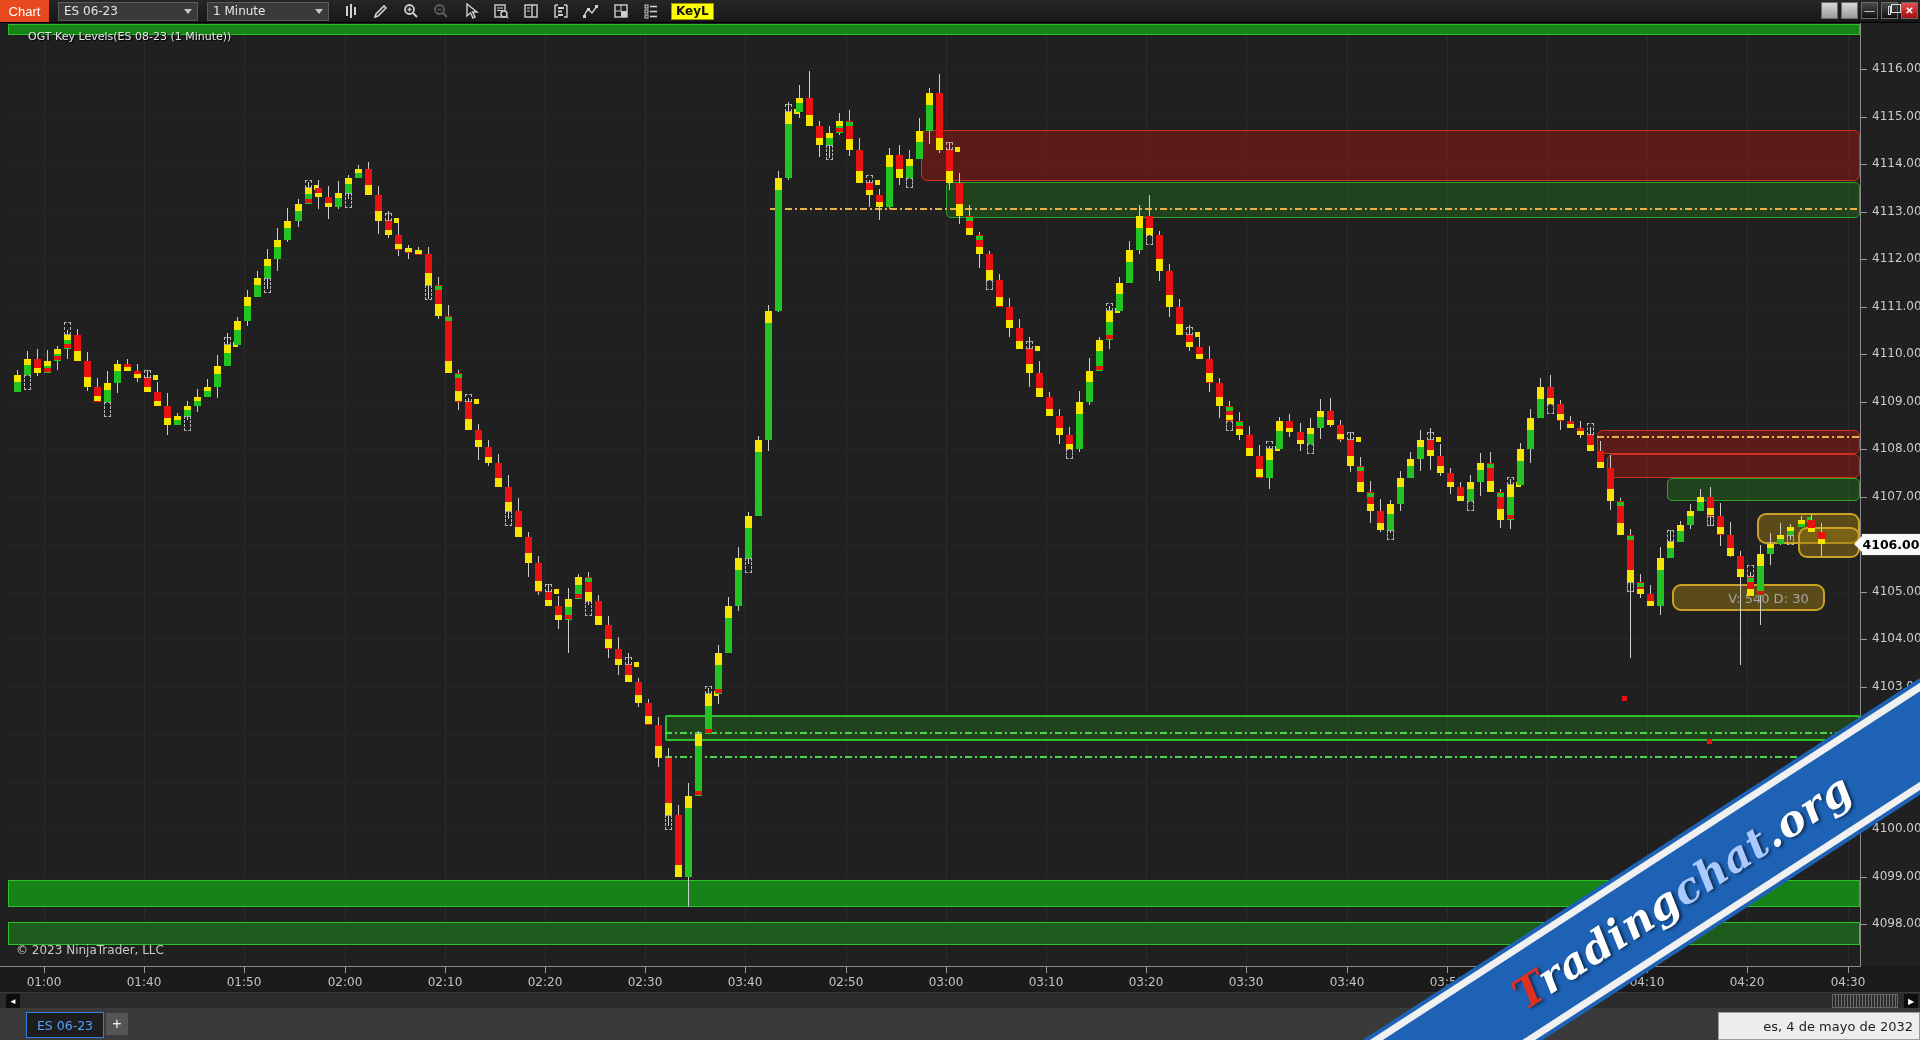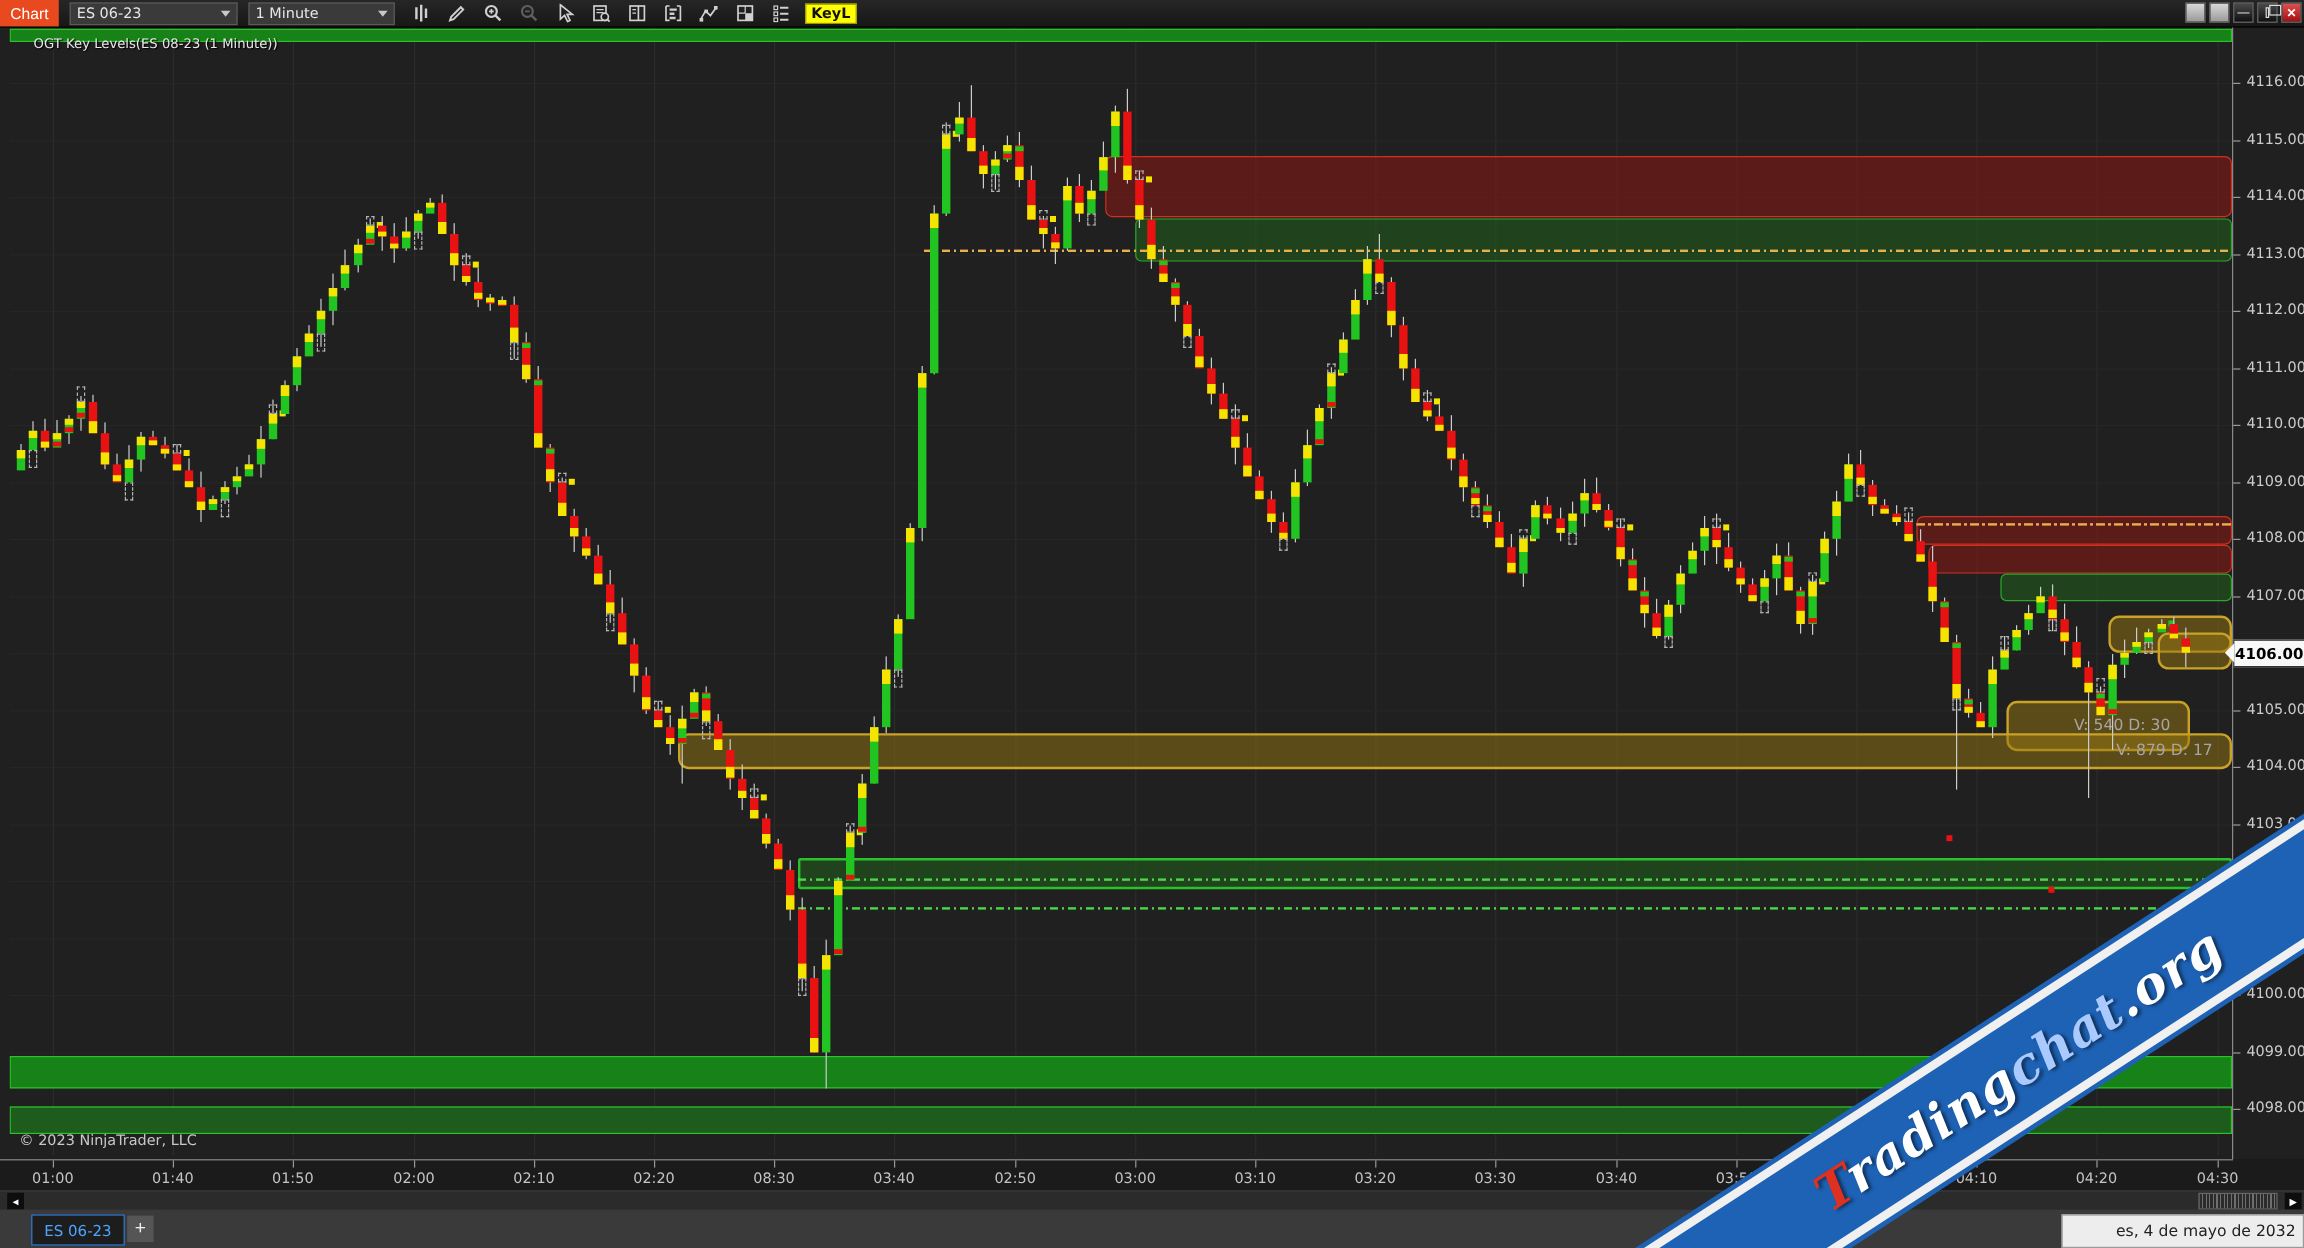--- a/index.html
+++ b/index.html
@@ -244,25 +244,22 @@
         <div class="gridh" style="top: 95px;"></div>
         <div class="gridh" style="top: 47px;"></div>
         <div class="zone" style="left: 0px; width: 1852px; top: 1.875px; height: 10.925px; background: rgb(23, 130, 23); border: 1px solid rgb(43, 193, 43); border-radius: 0px;"></div>
         <div class="zone" style="left: 912.75px; width: 939.25px; top: 107.8px; height: 50.825px; background: rgba(140, 24, 18, 0.55); border: 1.5px solid rgb(208, 48, 32); border-radius: 6px;"></div>
         <div class="zone" style="left: 937.8px; width: 914.2px; top: 160.05px; height: 35.625px; background: rgba(32, 95, 28, 0.55); border: 1.5px solid rgb(42, 168, 42); border-radius: 5px;"></div>
         <div class="zone" style="left: 1589.1px; width: 262.9px; top: 408px; height: 23.75px; background: rgba(140, 24, 18, 0.55); border: 1.5px solid rgb(208, 48, 32); border-radius: 6px;"></div>
         <div class="zone" style="left: 1599.12px; width: 252.88px; top: 431.75px; height: 23.75px; background: rgba(140, 24, 18, 0.55); border: 1.5px solid rgb(208, 48, 32); border-radius: 6px;"></div>
         <div class="zone" style="left: 1659.24px; width: 192.76px; top: 455.5px; height: 23.75px; background: rgba(32, 95, 28, 0.55); border: 1.5px solid rgb(42, 168, 42); border-radius: 5px;"></div>
         <div class="zone" style="left: 1749.42px; width: 102.58px; top: 491.125px; height: 30.875px; background: rgba(150, 118, 16, 0.5); border: 2px solid rgb(201, 162, 39); border-radius: 9px;"></div>
         <div class="zone" style="left: 1789.5px; width: 62.5px; top: 505.375px; height: 30.875px; background: rgba(150, 118, 16, 0.5); border: 2px solid rgb(201, 162, 39); border-radius: 9px;"></div>
-        <div class="zone" style="left: 1664px; width: 152.68px; top: 562.375px; height: 42px; background: rgba(150, 118, 16, 0.5); border: 2px solid rgb(201, 162, 39); border-radius: 9px;">
+        <div class="zone" style="left: 1664px; width: 152.68px; top: 562.375px; height: 27px; background: rgba(150, 118, 16, 0.5); border: 2px solid rgb(201, 162, 39); border-radius: 9px;">
           <div class="zone-label">V: 540 D: 30</div>
-        </div>
-        <div class="zone" style="left: 557.04px; width: 1294.96px; top: 588.5px; height: 30.875px; background: rgba(150, 118, 16, 0.5); border: 2px solid rgb(201, 162, 39); border-radius: 9px;">
-          <div class="zone-label">V: 879 D: 17</div>
         </div>
         <div class="zone" style="left: 657.24px; width: 1194.76px; top: 693px; height: 26.125px; background: rgba(32, 95, 28, 0.55); border: 2px solid rgb(43, 193, 43); border-radius: 2px;"></div>
         <div class="zone" style="left: 0px; width: 1852px; top: 858.3px; height: 27.075px; background: rgb(23, 130, 23); border: 1px solid rgb(43, 193, 43); border-radius: 0px;"></div>
         <div class="zone" style="left: 0px; width: 1852px; top: 899.625px; height: 23.75px; background: rgb(29, 92, 29); border: 1.5px solid rgb(43, 193, 43); border-radius: 0px;"></div>
         <div class="lvl" style="left: 762.45px; width: 1089.55px; top: 186.125px; background: repeating-linear-gradient(90deg, rgb(232, 176, 74) 0px, rgb(232, 176, 74) 7px, transparent 7px, transparent 10px, rgb(232, 176, 74) 10px, rgb(232, 176, 74) 12px, transparent 12px, transparent 15px);"></div>
         <div class="lvl" style="left: 1589.1px; width: 262.9px; top: 414.125px; background: repeating-linear-gradient(90deg, rgb(232, 176, 74) 0px, rgb(232, 176, 74) 7px, transparent 7px, transparent 10px, rgb(232, 176, 74) 10px, rgb(232, 176, 74) 12px, transparent 12px, transparent 15px);"></div>
         <div class="lvl" style="left: 657.24px; width: 1194.76px; top: 710.05px; background: repeating-linear-gradient(90deg, rgb(73, 216, 73) 0px, rgb(73, 216, 73) 7px, transparent 7px, transparent 10px, rgb(73, 216, 73) 10px, rgb(73, 216, 73) 12px, transparent 12px, transparent 15px);"></div>
         <div class="lvl" style="left: 657.24px; width: 1194.76px; top: 733.8px; background: repeating-linear-gradient(90deg, rgb(73, 216, 73) 0px, rgb(73, 216, 73) 7px, transparent 7px, transparent 10px, rgb(73, 216, 73) 10px, rgb(73, 216, 73) 12px, transparent 12px, transparent 15px);"></div>
         <div class="wick" style="left: 9px; top: 348.414px; height: 19.6861px;"></div>
         <div class="candle-seg" style="left: 6px; width: 7px; top: 353.375px; height: 16.625px; background: rgb(33, 196, 33);"></div>
@@ -960,21 +957,21 @@
       <div class="xlabel" style="left: 144px;">01:40</div>
       <div class="xtickmark" style="left: 244px;"></div>
       <div class="xlabel" style="left: 244px;">01:50</div>
       <div class="xtickmark" style="left: 345px;"></div>
       <div class="xlabel" style="left: 345px;">02:00</div>
       <div class="xtickmark" style="left: 445px;"></div>
       <div class="xlabel" style="left: 445px;">02:10</div>
       <div class="xtickmark" style="left: 545px;"></div>
       <div class="xlabel" style="left: 545px;">02:20</div>
       <div class="xtickmark" style="left: 645px;"></div>
-      <div class="xlabel" style="left: 645px;">08:30</div>
+      <div class="xlabel" style="left: 645px;">02:30</div>
       <div class="xtickmark" style="left: 745px;"></div>
       <div class="xlabel" style="left: 745px;">03:40</div>
       <div class="xtickmark" style="left: 846px;"></div>
       <div class="xlabel" style="left: 846px;">02:50</div>
       <div class="xtickmark" style="left: 946px;"></div>
       <div class="xlabel" style="left: 946px;">03:00</div>
       <div class="xtickmark" style="left: 1046px;"></div>
       <div class="xlabel" style="left: 1046px;">03:10</div>
       <div class="xtickmark" style="left: 1146px;"></div>
       <div class="xlabel" style="left: 1146px;">03:20</div>

